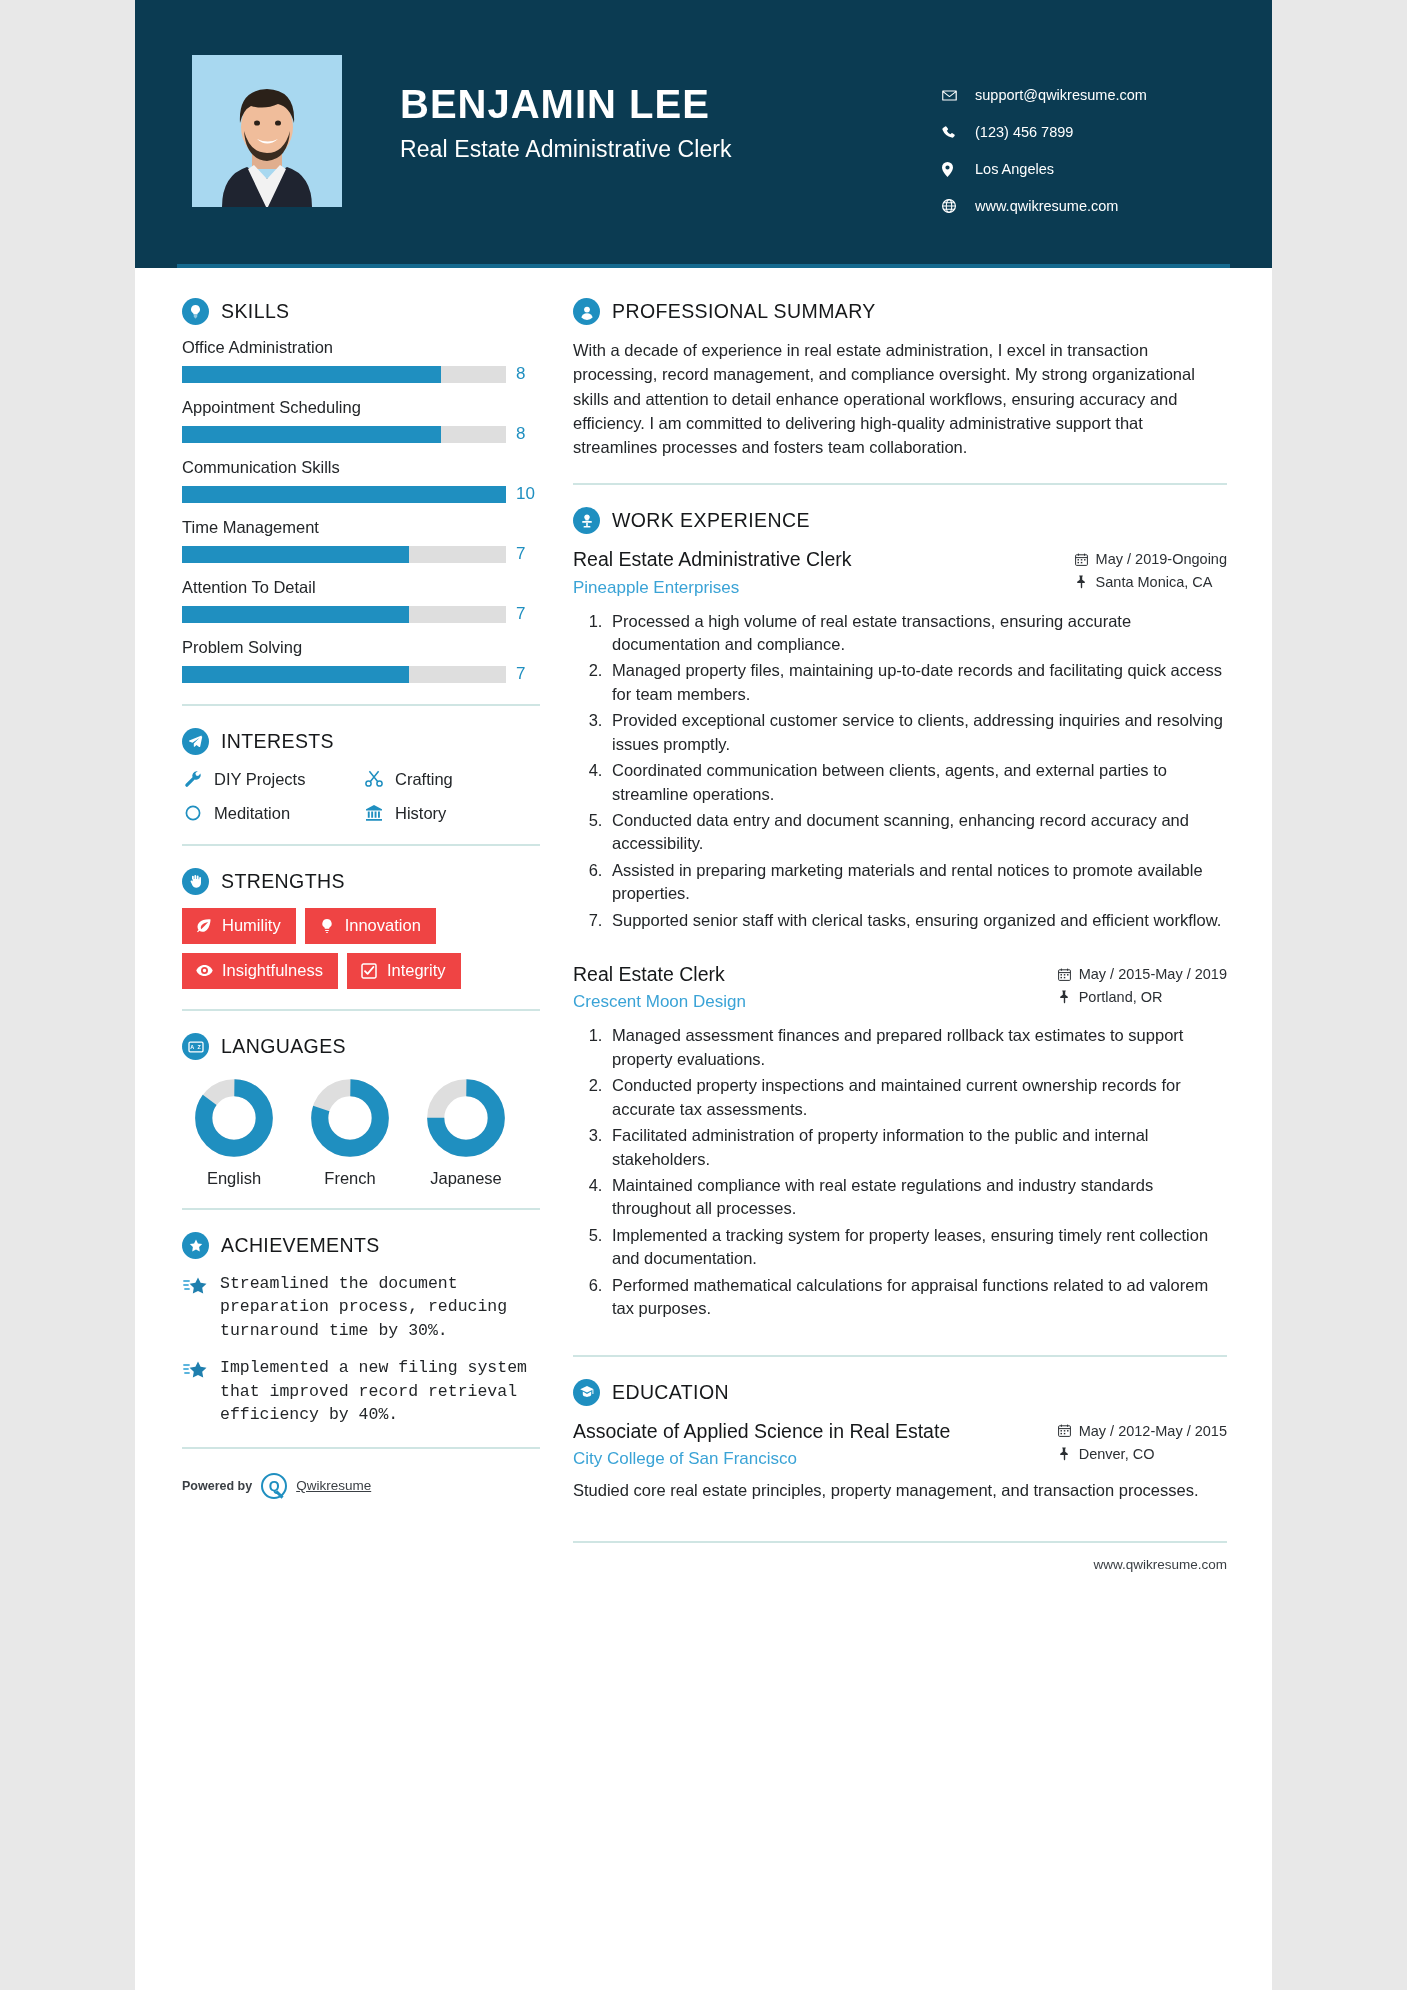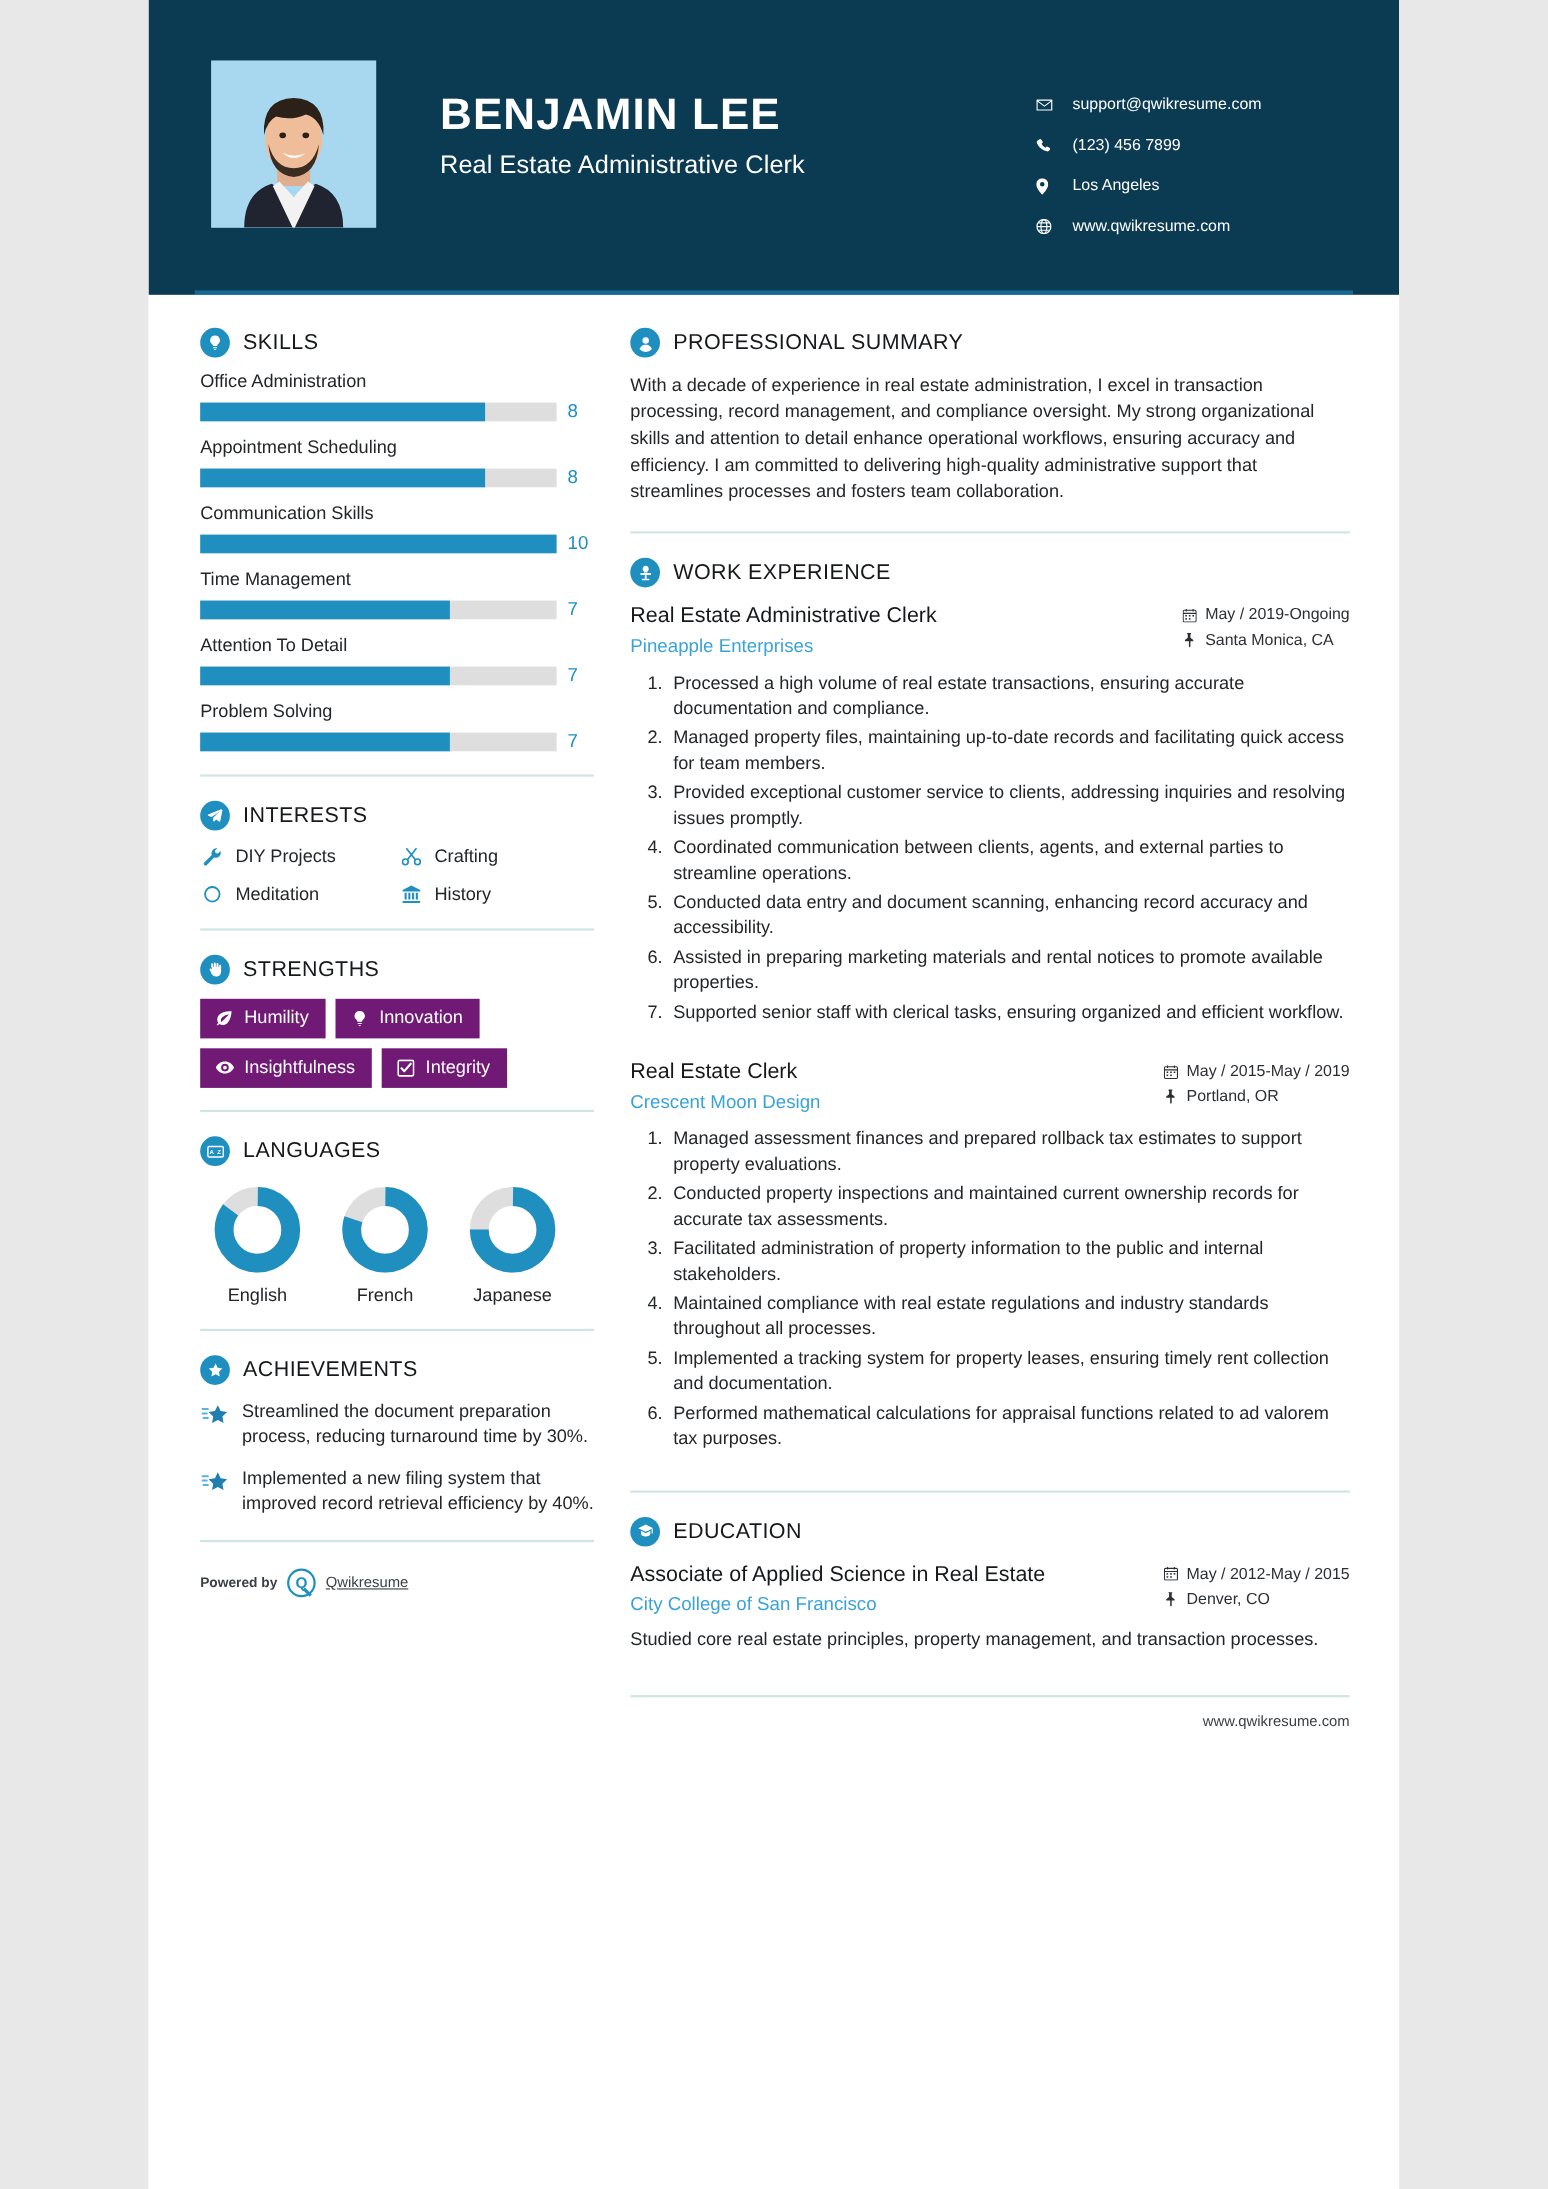--- a/index.html
+++ b/index.html
@@ -184,21 +184,21 @@
   }
 
   
   .strength-wrap{
     display:flex;
     flex-wrap:wrap;
     gap:9px;
     margin-top:3px;
   }
   .strength{
-    background:#701a75;
+    background:#ef4444;
     color:#ffffff;
     font-size:16.5px;
     padding:8px 15px 9px 13px;
     display:flex;
     align-items:center;
     gap:9px;
     white-space:nowrap;
   }
   .strength .ic{
     width:18px;height:18px;flex:0 0 18px;
@@ -219,20 +219,21 @@
     font-size:16.5px;
     color:#232629;
     margin-top:11px;
   }
 
   
   .ach{
     display:flex;
     gap:12px;
     margin-bottom:14px;
+    font-family:Liberation Mono, monospace;
   }
   .ach .ic{
     width:26px;height:26px;flex:0 0 26px;
     margin-top:2px;
     display:flex;align-items:center;justify-content:center;
   }
   .ach-text{
     font-size:16.5px;
     color:#232629;
     line-height:1.42;

